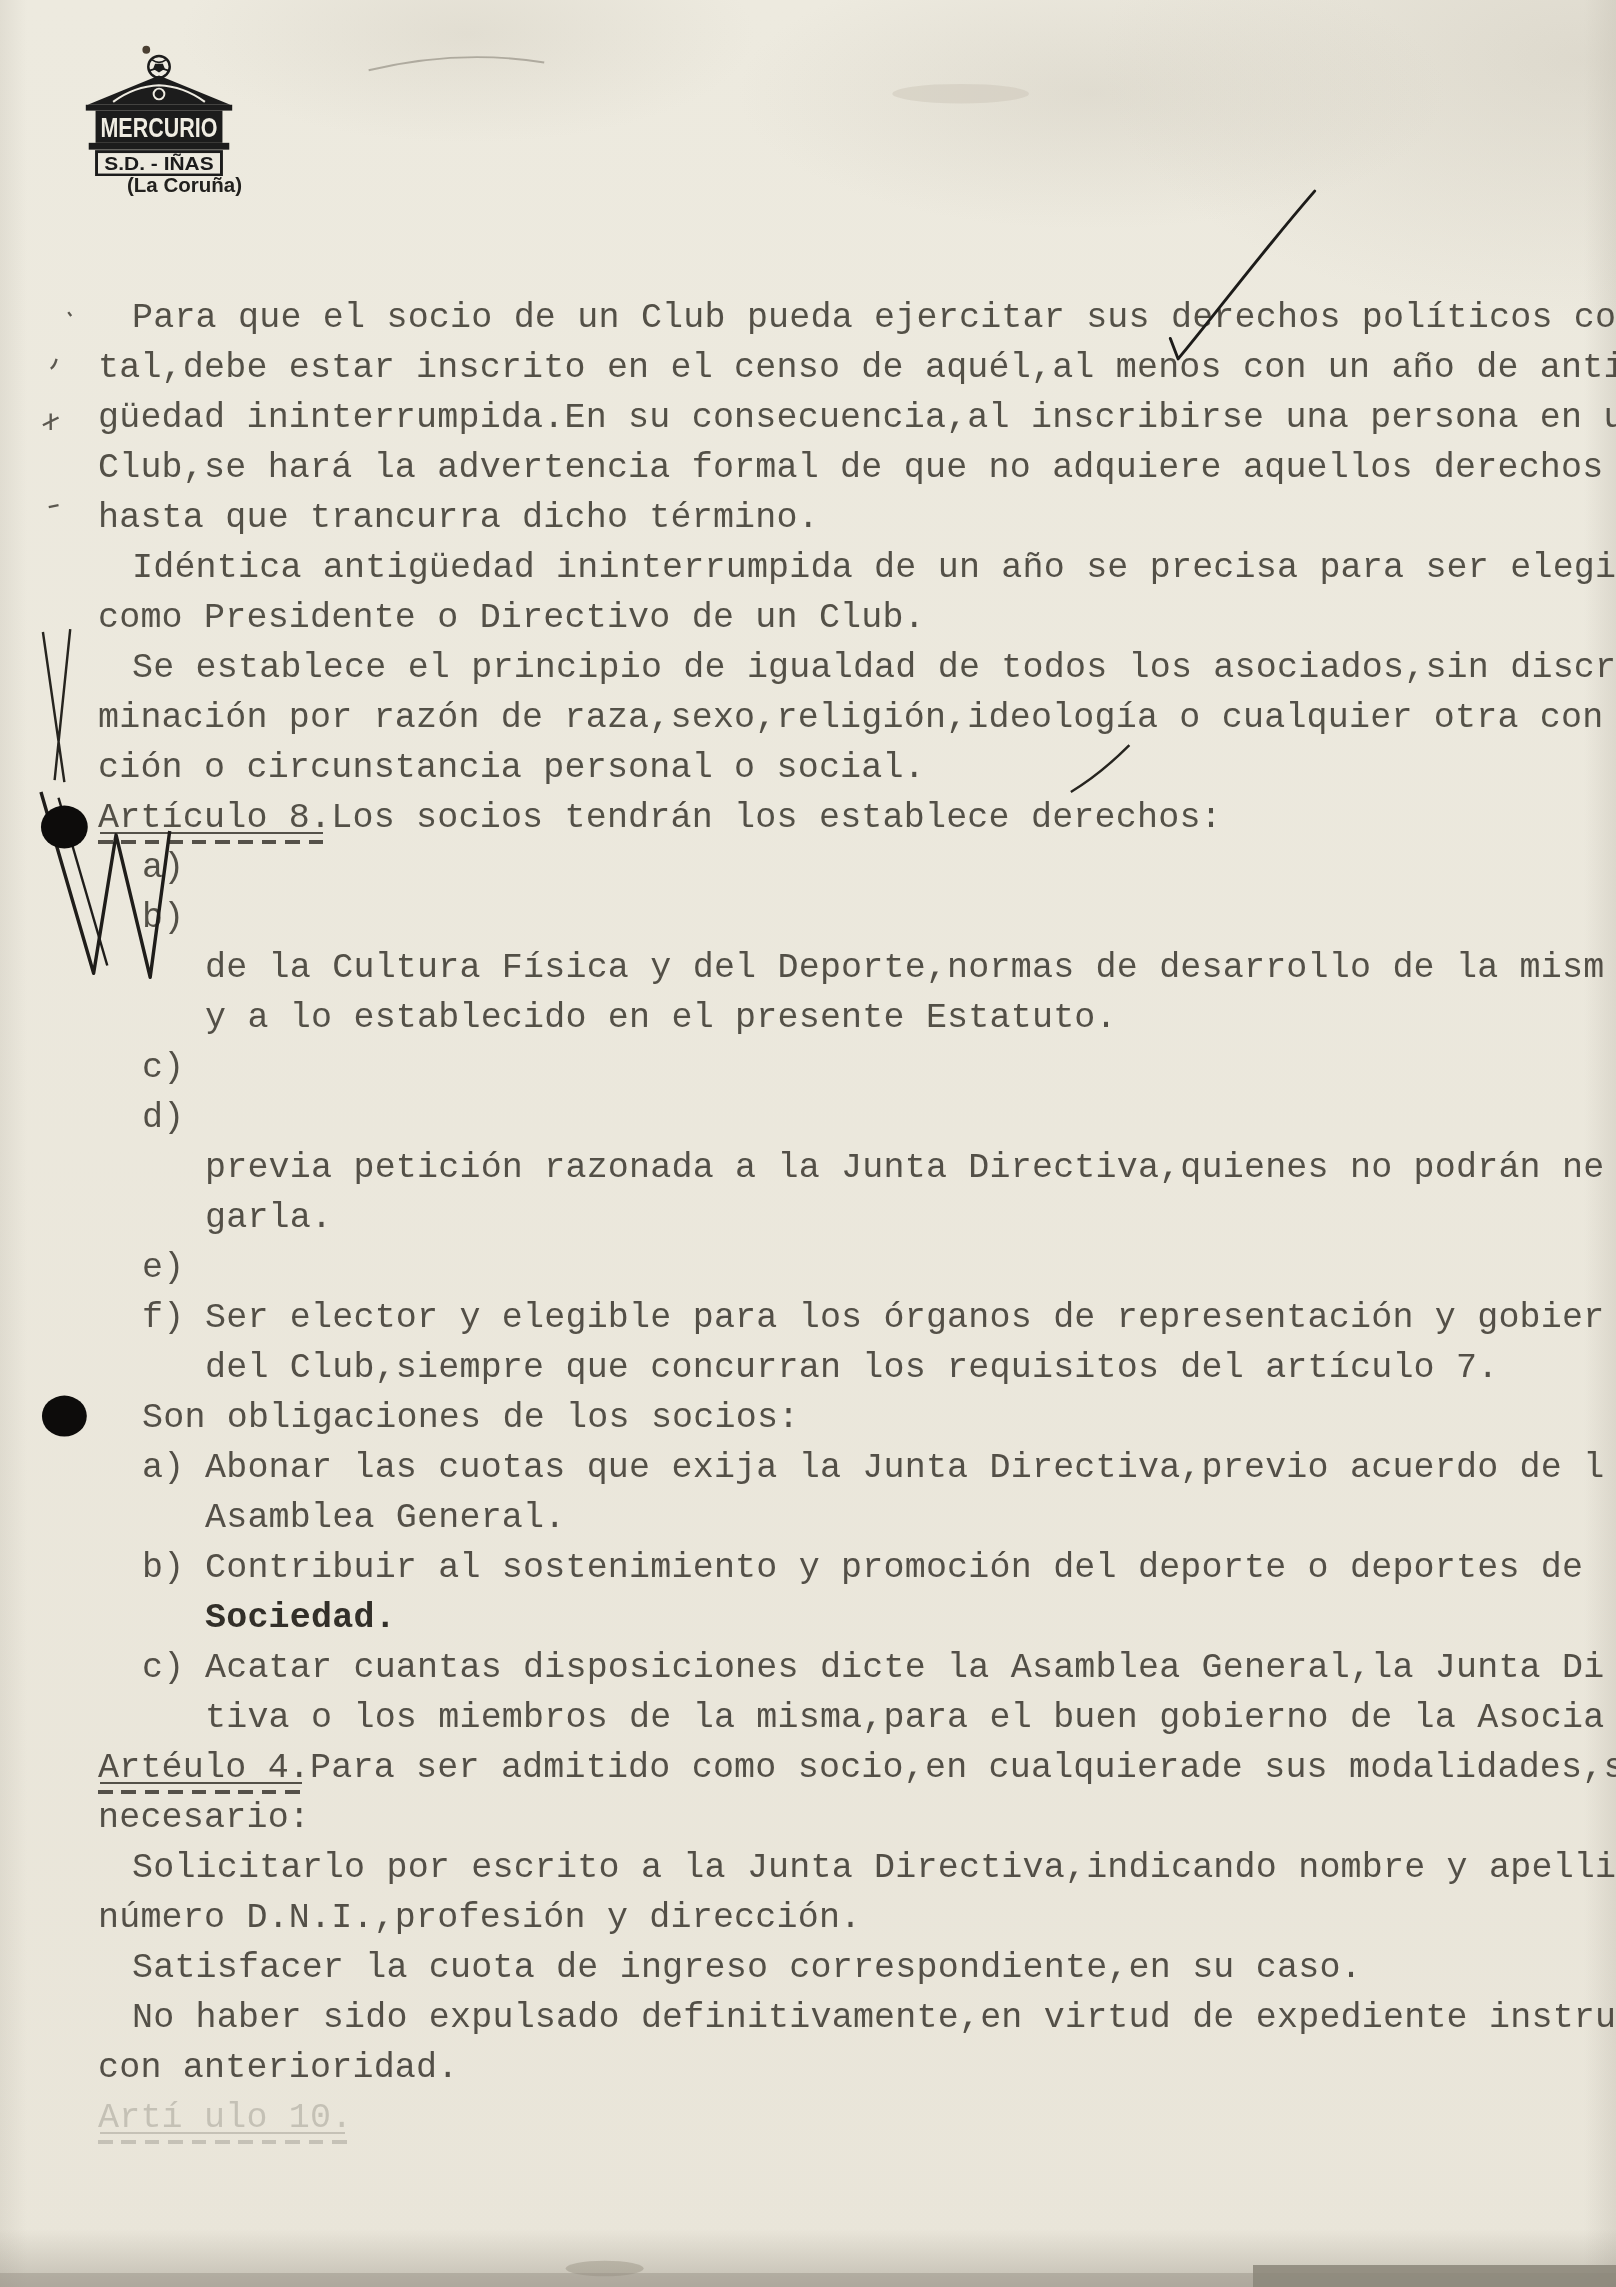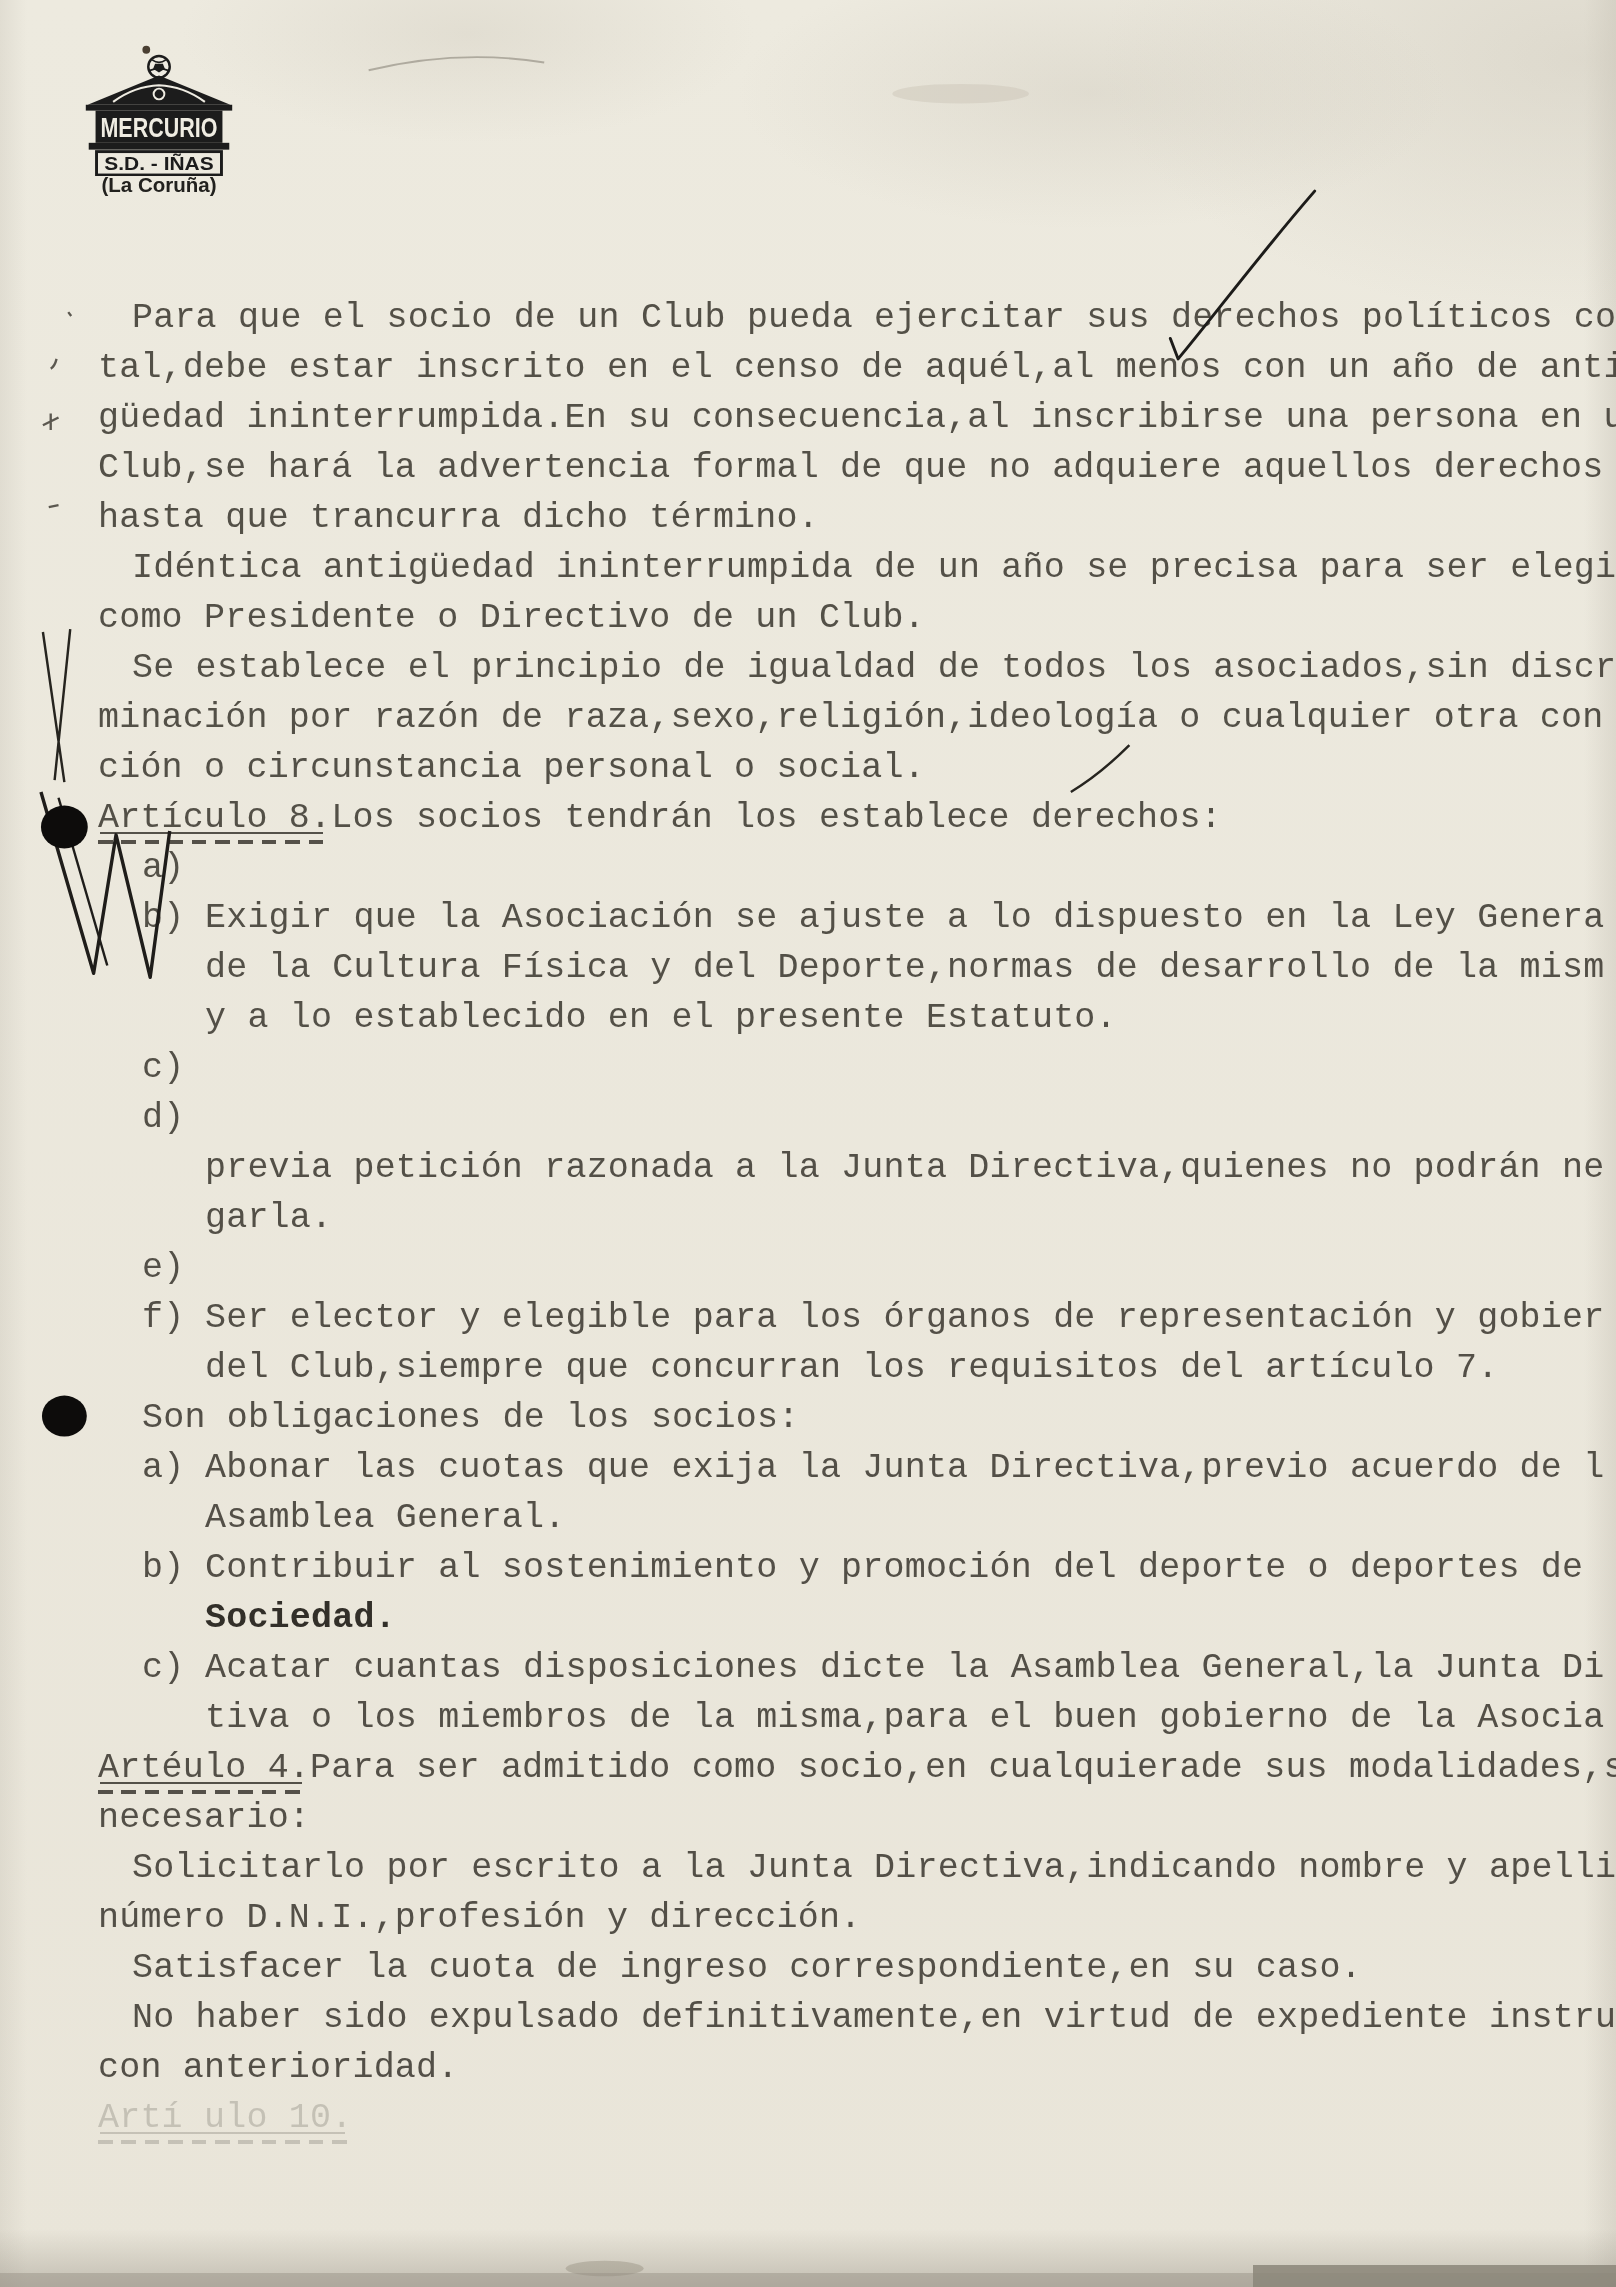--- a/index.html
+++ b/index.html
@@ -31,21 +31,21 @@
   .art-head::before {
     content:""; position:absolute; left:2px; right:7.8px; bottom:3.9px;
     border-bottom:2.9px solid rgba(58,54,47,.85);
   }
   .art-head::after {
     content:""; position:absolute; left:0; right:5.9px; bottom:-5.9px; height:3.9px;
     background:repeating-linear-gradient(90deg, rgba(58,54,47,.85) 0 14.6px, transparent 14.6px 23.4px);
   }
   .logo-svg { position:absolute; left:76px; top:54px; }
   .logo-loc {
-    position:absolute; left:76px; top:174px; width:166px; text-align:center;
+    position:absolute; left:76px; top:174px; width:166px; text-align:right;
     font:700 20.5px/1.1 "Liberation Sans", sans-serif; color:#22211e;
   }
   .marks { position:absolute; left:0; top:0; pointer-events:none; }
   .bottom-shade { position:absolute; left:0; right:0; bottom:0; height:59px;
     background:linear-gradient(transparent, rgba(130,124,112,.38)); }
   .bottom-strip { position:absolute; left:0; bottom:0; width:100%; height:14.6px;
     background:rgba(148,142,130,.45); }
   .bottom-strip-right { position:absolute; left:1253px; bottom:0; width:364px; height:23.4px;
     background:#8b8679; opacity:.85; }
 </style>
@@ -94,21 +94,21 @@
     <div class="line">como Presidente o Directivo de un Club.</div>
 
     <div class="line indent">Se establece el principio de igualdad de todos los asociados,sin discri</div>
     <div class="line">minación por razón de raza,sexo,religión,ideología o cualquier otra con</div>
     <div class="line">ción o circunstancia personal o social.</div>
 
     <div class="line"><span class="art-head">Artículo 8.</span><span>Los socios tendrán los establece derechos:</span></div>
 
     <div class="line li"><span class="lbl">a)</span></div>
 
-    <div class="line li"><span class="lbl">b)</span><span>Exigir que la Asociación se ajuste a lo dispuesto en la Ley Genera</span></div>
+    <div class="line li"><span class="lbl">b)</span></div>
     <div class="line cont">de la Cultura Física y del Deporte,normas de desarrollo de la mism</div>
     <div class="line cont">y a lo establecido en el presente Estatuto.</div>
 
     <div class="line li"><span class="lbl">c)</span></div>
 
     <div class="line li"><span class="lbl">d)</span></div>
     <div class="line cont">previa petición razonada a la Junta Directiva,quienes no podrán ne</div>
     <div class="line cont">garla.</div>
 
     <div class="line li"><span class="lbl">e)</span></div>

